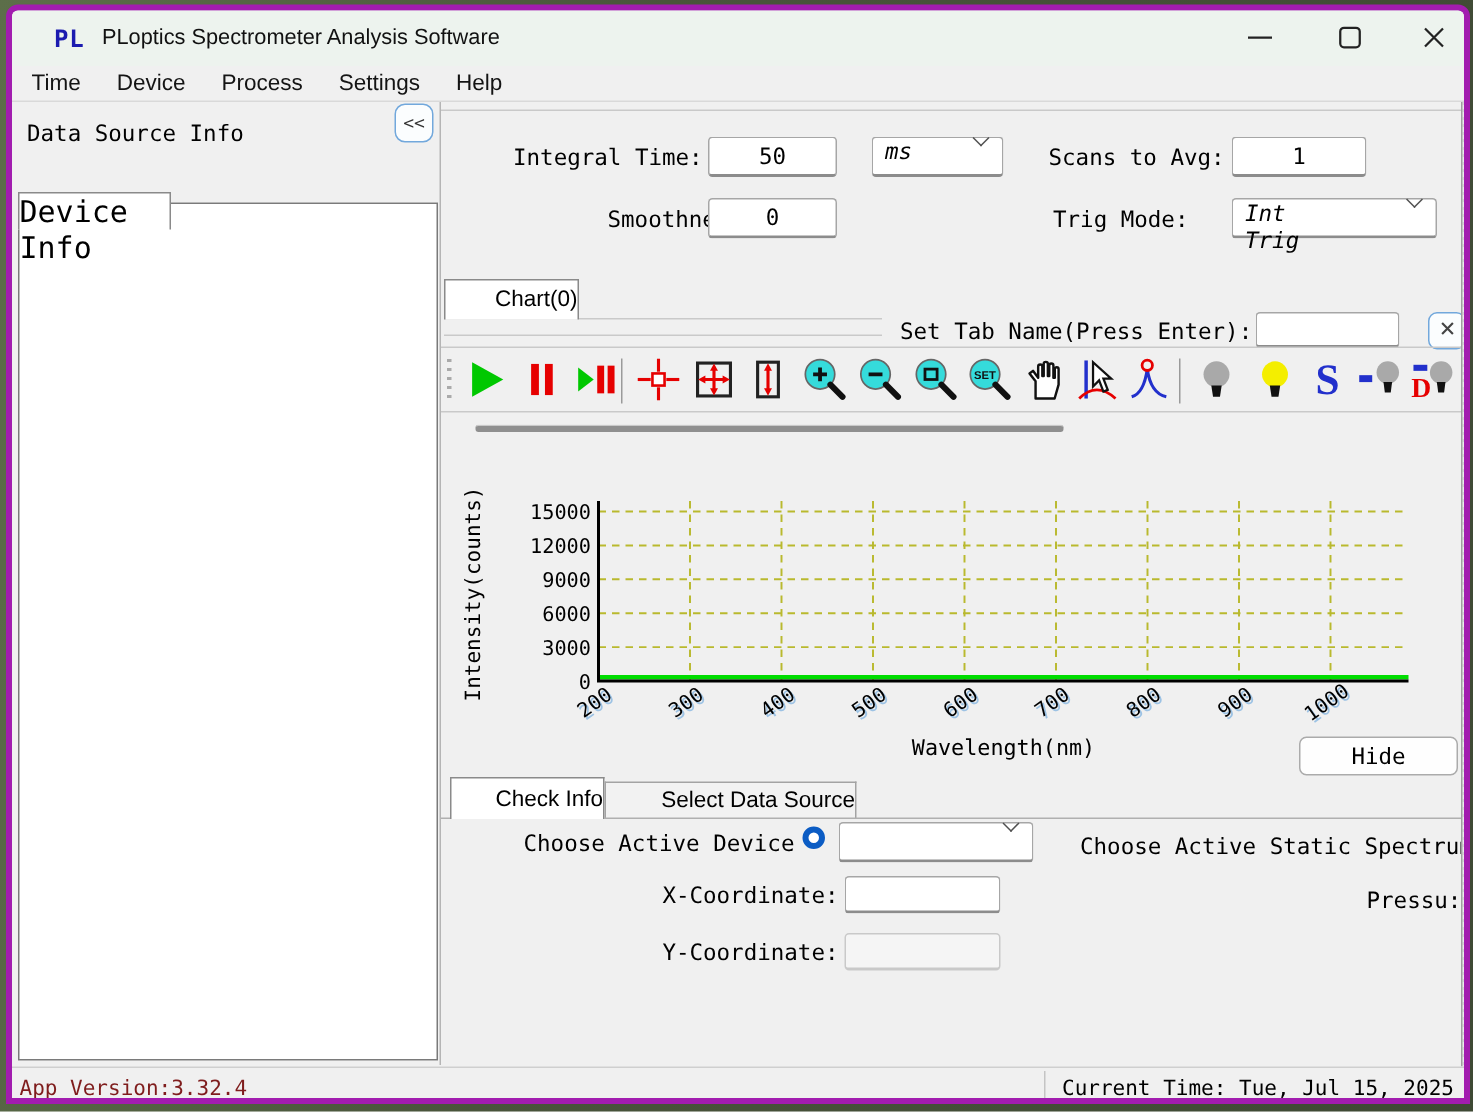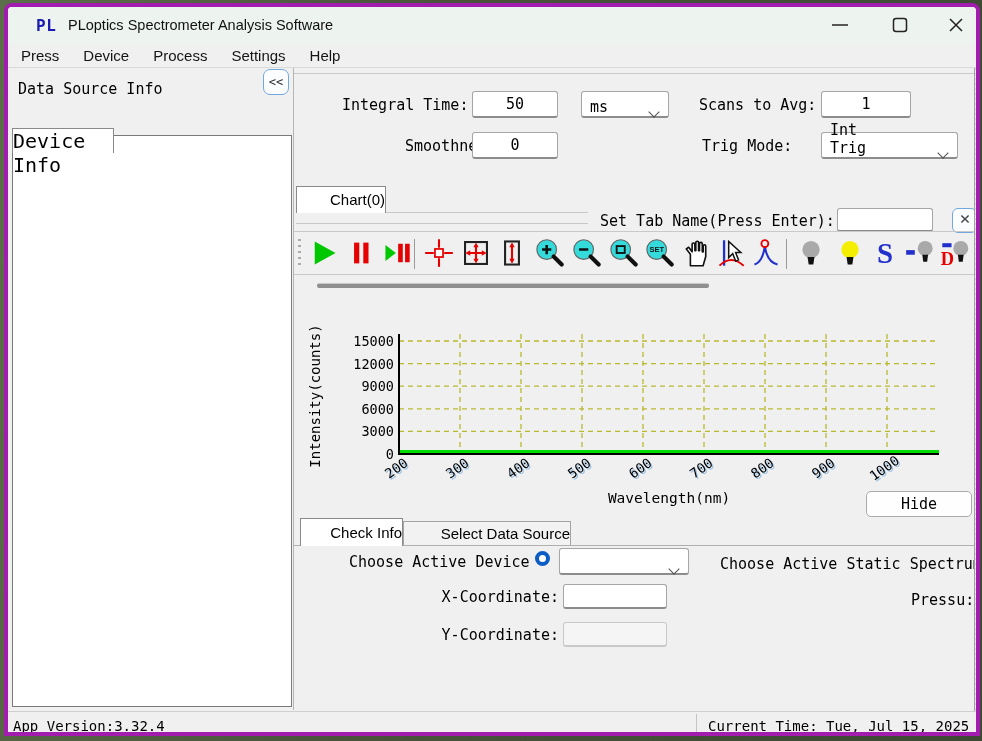--- a/index.html
+++ b/index.html
@@ -31,21 +31,21 @@
   #device-listbox li { font-size:15px; padding:2px 5px; color:#000; }
   #main-divider { position:absolute; left:285px; top:61px; width:1px; height:642px; background:#b5b5b5; }
   
   .hline { position:absolute; height:1px; background:#c9c9c9; }
   .label { position:absolute; font-size:15px; color:#000; white-space:nowrap; }
   .r { text-align:right; }
   .field { position:absolute; background:#fff; border:1px solid #a6a6a6; border-bottom:2px solid #8c8c8c;
            border-radius:3px; font-family:"DejaVu Sans Mono",monospace; font-size:15px; text-align:center; color:#000;}
   .field:disabled { background:#f5f5f5; border-color:#c9c9c9; }
   .combo { position:absolute; background:#fff; border:1px solid #a6a6a6; border-bottom:2px solid #8c8c8c;
-           border-radius:3px; display:flex; align-items:flex-end; }
+           border-radius:3px; display:flex; align-items:flex-start;font-style:italic; }
   .combo-text { font-family:"DejaVu Sans Mono",monospace; font-size:15px; padding-left:8px; flex:1; }
   .chev { width:8px; height:8px; border-right:1.6px solid #505050; border-bottom:1.6px solid #505050;
           transform:rotate(45deg); margin-right:10px; margin-top:-4px; }
   .tab { position:absolute; background:#fff; border:1px solid #8a8a8a; border-bottom:none;
          font-family:Liberation Sans, sans-serif; font-size:15px; text-align:right; }
   .tab.inactive { background:#f2f2f2; border-color:#a3a3a3; }
   
   #toolbar { position:absolute; left:286px; top:228px; width:690px; height:40px; }
   .tbtn { position:absolute; top:3px; width:30px; height:30px; background:transparent; border:none; padding:0;}
   .tbtn svg { width:30px; height:30px; }
@@ -67,21 +67,21 @@
   .radio { position:absolute; width:15px; height:15px; border-radius:50%; background:#fff; border:4.5px solid #0b5cc4; }
   #progress-box { position:absolute; left:288px; top:657px; width:678px; height:37px; border:1px solid #b4b4b4; }
   #progress-label { position:absolute; left:9px; top:9px; font-size:15px; color:#111; }
   #progress-divider { position:absolute; left:171px; top:0; width:1px; height:35px; background:#c4c4c4; }
   #progress-pct { position:absolute; left:180px; top:9px; font-size:15px; color:#111; }
   #progress-track { position:absolute; left:211px; top:5px; width:132px; height:25px; background:#ebebeb;
                     border:1px solid #c6c6c6; }
   #progress-fill { height:100%; background:#06b025; }
   
   #statusbar { position:absolute; left:0; top:704px; width:100%; height:29px; background:#f0f0f0; border-top:1px solid #cfcfcf; }
-  #status-left { position:absolute; left:5px; top:6px; font-size:14px; color:#000000; }
+  #status-left { position:absolute; left:5px; top:6px; font-size:14px; color:#7f1d1d; }
   #status-divider { position:absolute; left:688px; top:2px; width:1px; height:25px; background:#c4c4c4; }
   #status-right { position:absolute; left:700px; top:6px; font-size:14px; color:#000; white-space:nowrap; }
   #resize-grip { position:absolute; right:3px; bottom:3px; width:2px; height:2px; background:#9a9a9a;
                  box-shadow:-8px 8px #9a9a9a, -4px 8px #9a9a9a, 0 8px #9a9a9a, -4px 4px #9a9a9a, 0 4px #9a9a9a, -8px 8px #9a9a9a; }
   
   #right-strip { position:absolute; left:966px; top:61px; width:10px; height:643px; background:#ececec;
                  border-left:1px solid #9f9f9f; background-image:repeating-linear-gradient(#d8d8d8 0 2px, transparent 2px 5px); }
 </style>
 </head>
 <body>
@@ -98,21 +98,21 @@
         <button class="winbtn" style="left: 869px;"><svg viewBox="0 0 26 26">
             <rect x="6.5" y="6.5" width="13" height="13" rx="2.5" fill="none" stroke="#222" stroke-width="1.5"></rect>
           </svg></button>
         <button class="winbtn" style="left: 925px;"><svg viewBox="0 0 26 26">
             <path d="M7 7 L19 19 M19 7 L7 19" stroke="#222" stroke-width="1.5" fill="none"></path>
           </svg></button>
       </div>
   </div>
 
   <div id="menubar">
-    <span class="menu-item">Press</span>
+    <span class="menu-item">Time</span>
     <span class="menu-item">Device</span>
     <span class="menu-item">Process</span>
     <span class="menu-item">Settings</span>
     <span class="menu-item">Help</span>
   </div>
 
   <div id="left-panel">
     <div id="dsi-title" class="mono">Data Source Info</div>
     <button id="collapse-btn" class="mono">&lt;&lt;</button>
     <div id="device-info-tab" class="mono">Device Info</div>

